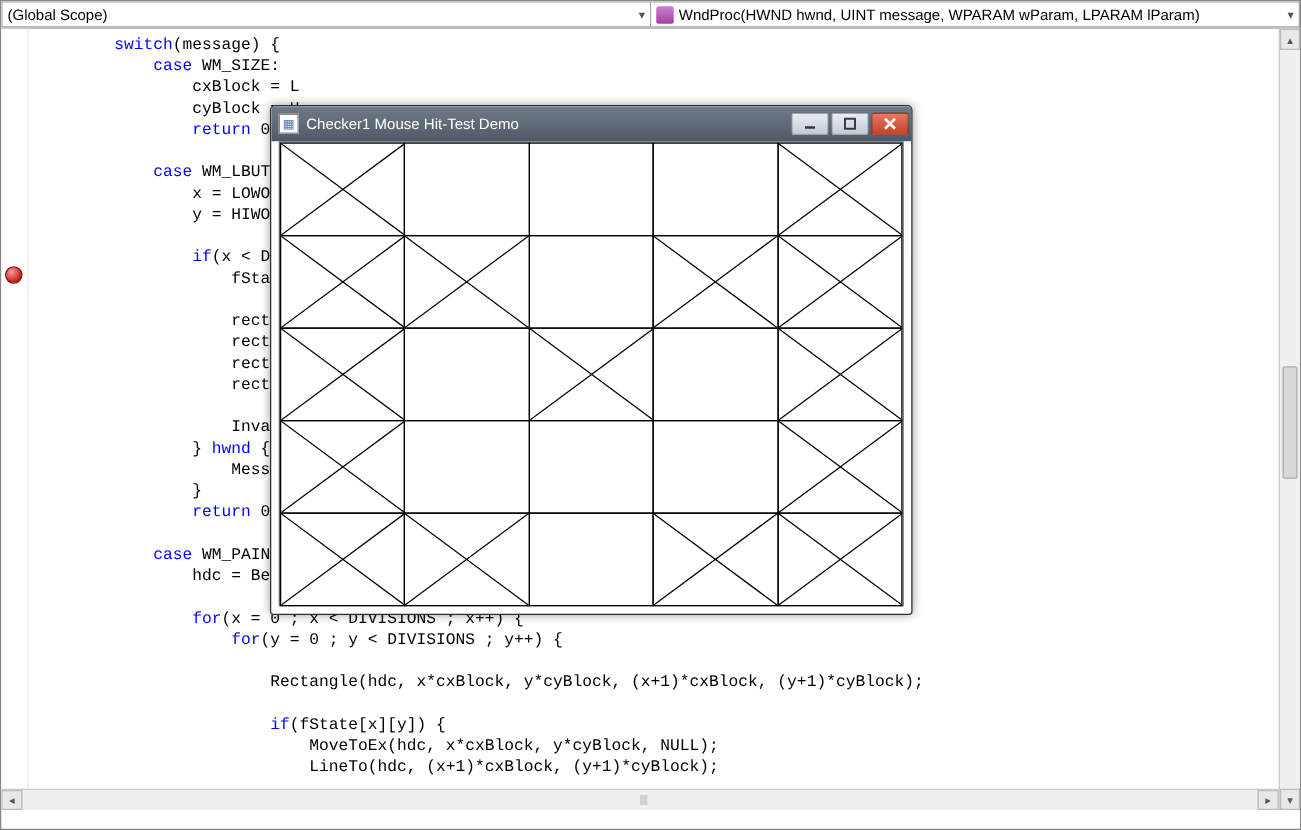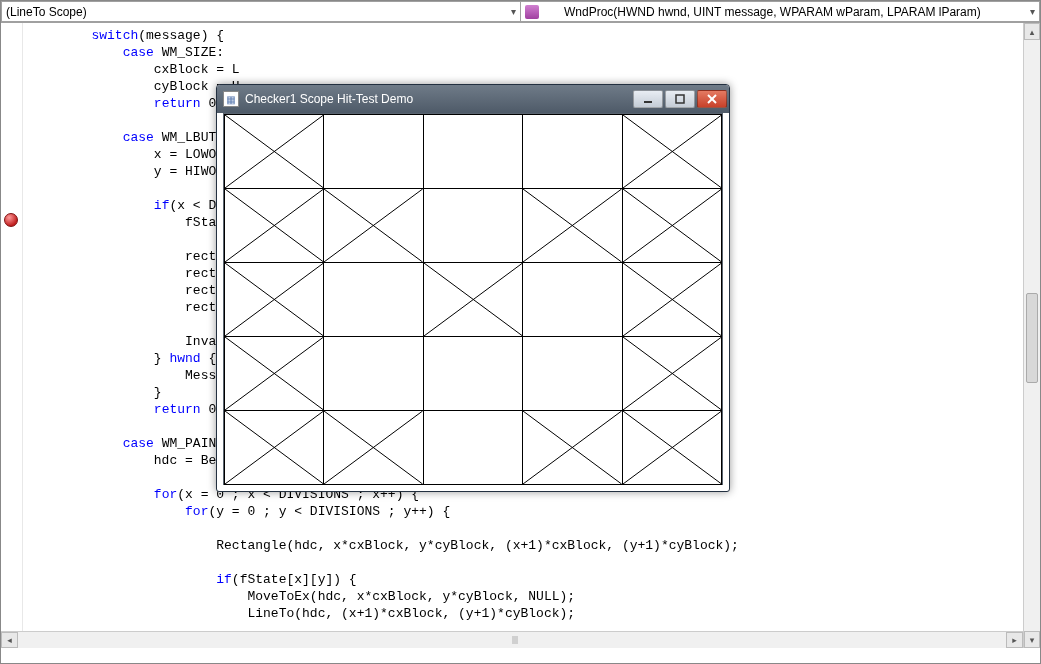--- a/index.html
+++ b/index.html
@@ -33,21 +33,21 @@
   }
   .combo + .combo { border-left: none; }
   .combo .chev { font-size: 10px; color: #555; }
   .func-icon {
     width: 14px; height: 14px;
     display: inline-block;
     margin-right: 4px;
     background: linear-gradient(#d080d0,#a040a0);
     border-radius: 2px;
   }
-  .func-label { display: flex; align-items: center; gap: 21px; }
+  .func-label { display: flex; align-items: center; }
   .editor-wrap {
     position: relative;
     width: 100%;
     height: 625px;
     display: flex;
   }
   .gutter {
     width: 22px;
     background: #fff;
     border-right: 1px solid #e8e8e8;
@@ -180,21 +180,21 @@
     position: relative;
     margin: -0.5px;
   }
   .cell.x svg { position: absolute; top:0;left:0;right:0;bottom:0; width:100%; height:100%; }
 </style>
 </head>
 <body>
 
 <div class="toolbar">
   <div class="combo">
-    <span>(LineTo Scope)</span>
+    <span>(Global Scope)</span>
     <span class="chev">▾</span>
   </div>
   <div class="combo">
     <span class="func-label">
       <span class="func-icon"></span>
       <span>WndProc(HWND hwnd, UINT message, WPARAM wParam, LPARAM lParam)</span>
     </span>
     <span class="chev">▾</span>
   </div>
 </div>
@@ -246,21 +246,21 @@
   <div class="hscroll">
     <div class="left">◂</div>
     <div class="track-mark"></div>
     <div class="right">▸</div>
   </div>
 </div>
 
 <div class="win">
   <div class="win-title">
     <span class="win-icon">▦</span>
-    <span class="win-title-text">Checker1 Scope Hit-Test Demo</span>
+    <span class="win-title-text">Checker1 Mouse Hit-Test Demo</span>
     <div class="win-btns">
       <div class="win-btn min">
         <svg viewBox="0 0 12 12">
             <line x1="2" y1="9" x2="10" y2="9" stroke="#333" stroke-width="2"></line>
           </svg>
       </div>
       <div class="win-btn max">
         <svg viewBox="0 0 12 12">
             <rect x="2" y="2" width="8" height="8" fill="none" stroke="#333" stroke-width="1.5"></rect>
           </svg>

